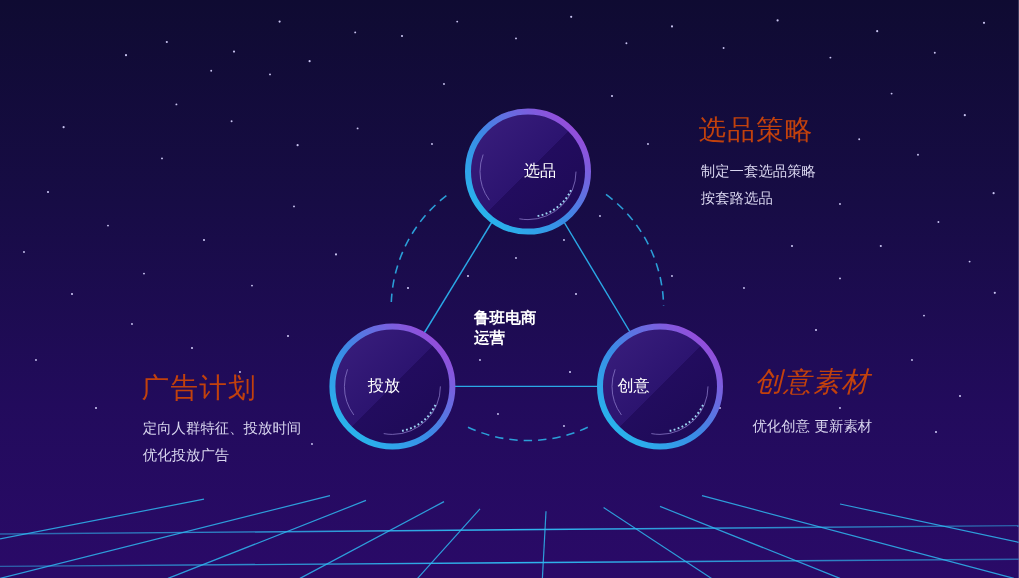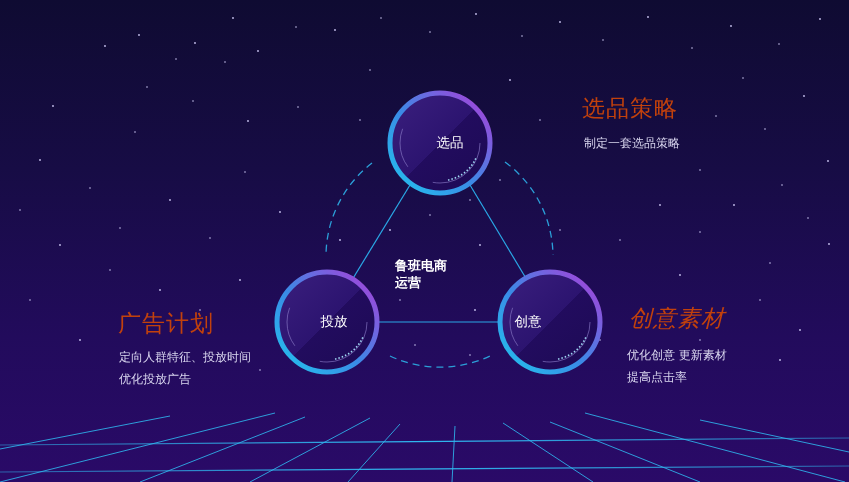--- a/index.html
+++ b/index.html
@@ -160,42 +160,42 @@
     <path d="M 335 359 A 38 38 0 0 0 363 337" fill="none" stroke="#9fd6f3" stroke-width="1.6" stroke-dasharray="1.5 2"></path>
   </g>
   <g>
     <circle cx="550" cy="322" r="50" fill="url(#inner)" stroke="url(#ring)" stroke-width="5"></circle>
     <circle cx="550" cy="322" r="40" fill="none" stroke="#8a7ac8" stroke-width="0.8" stroke-dasharray="70 30 40 111" opacity="0.8"></circle>
     <path d="M 558 359 A 38 38 0 0 0 586 337" fill="none" stroke="#9fd6f3" stroke-width="1.6" stroke-dasharray="1.5 2"></path>
   </g>
 </svg>
 
 <div class="node-label" style="left:440px;top:143px;padding-left:20px;">选品</div>
-<div class="node-label" style="left:334px;top:322px;">投放</div>
+<div class="node-label" style="left:320px;top:322px;">投放</div>
 <div class="node-label" style="left:528px;top:322px;">创意</div>
 
 <div class="center-label">
   <div>鲁班电商</div>
   <div>运营</div>
 </div>
 
 <div>
   <div class="title" style="left:582px;top:93px;">选品策略</div>
   <div class="desc" style="left:584px;top:132px;">
     <div>制定一套选品策略</div>
+    <div>按套路选品</div>
   </div>
 </div>
 
 <div>
   <div class="title" style="left:118px;top:308px;">广告计划</div>
   <div class="desc" style="left:119px;top:346px;">
     <div>定向人群特征、投放时间</div>
     <div>优化投放广告</div>
   </div>
 </div>
 
 <div>
   <div class="title" style="left:629px;top:303px;font-style:italic;">创意素材</div>
   <div class="desc" style="left:627px;top:344px;">
     <div>优化创意 更新素材</div>
-    <div>提高点击率</div>
   </div>
 </div>
 
 </body></html>

